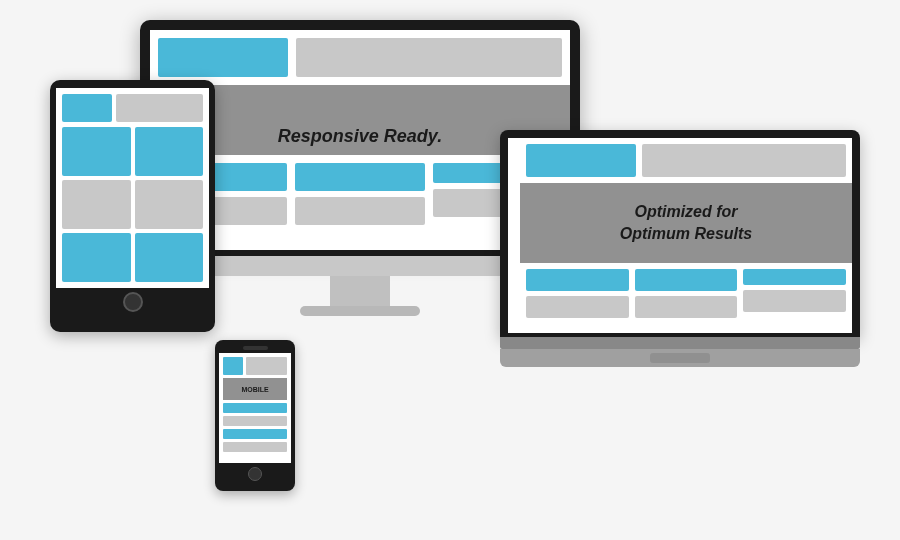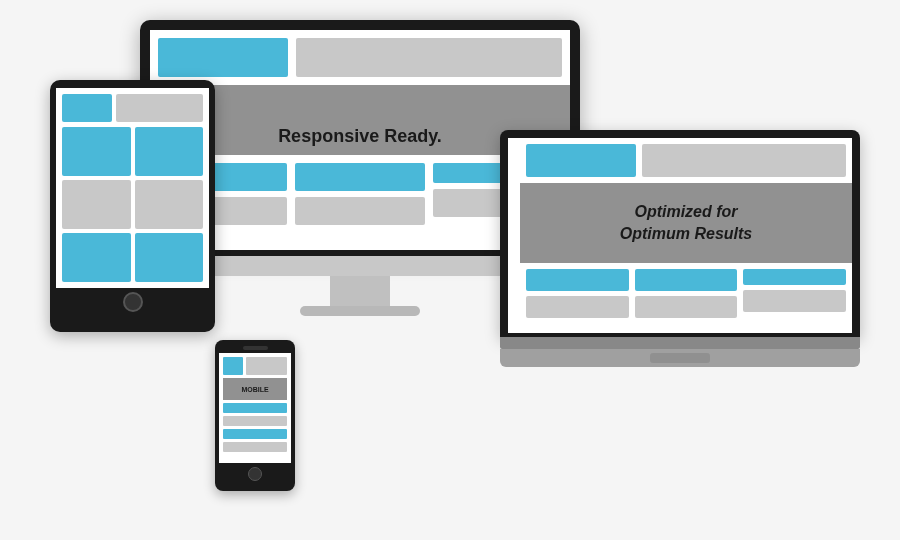--- a/index.html
+++ b/index.html
@@ -85,20 +85,21 @@
     }
     .monitor-banner {
       background: #919191;
       height: 70px;
       display: flex;
       align-items: center;
       justify-content: center;
       margin: 0 0;
     }
     .monitor-banner-text {
+      font-style: italic;
       font-size: 18px;
       font-weight: bold;
       color: #1a1a1a;
       margin-top: 32px;
     }
     .monitor-bottom {
       display: flex;
       flex: 1;
       padding: 8px;
       gap: 8px;

